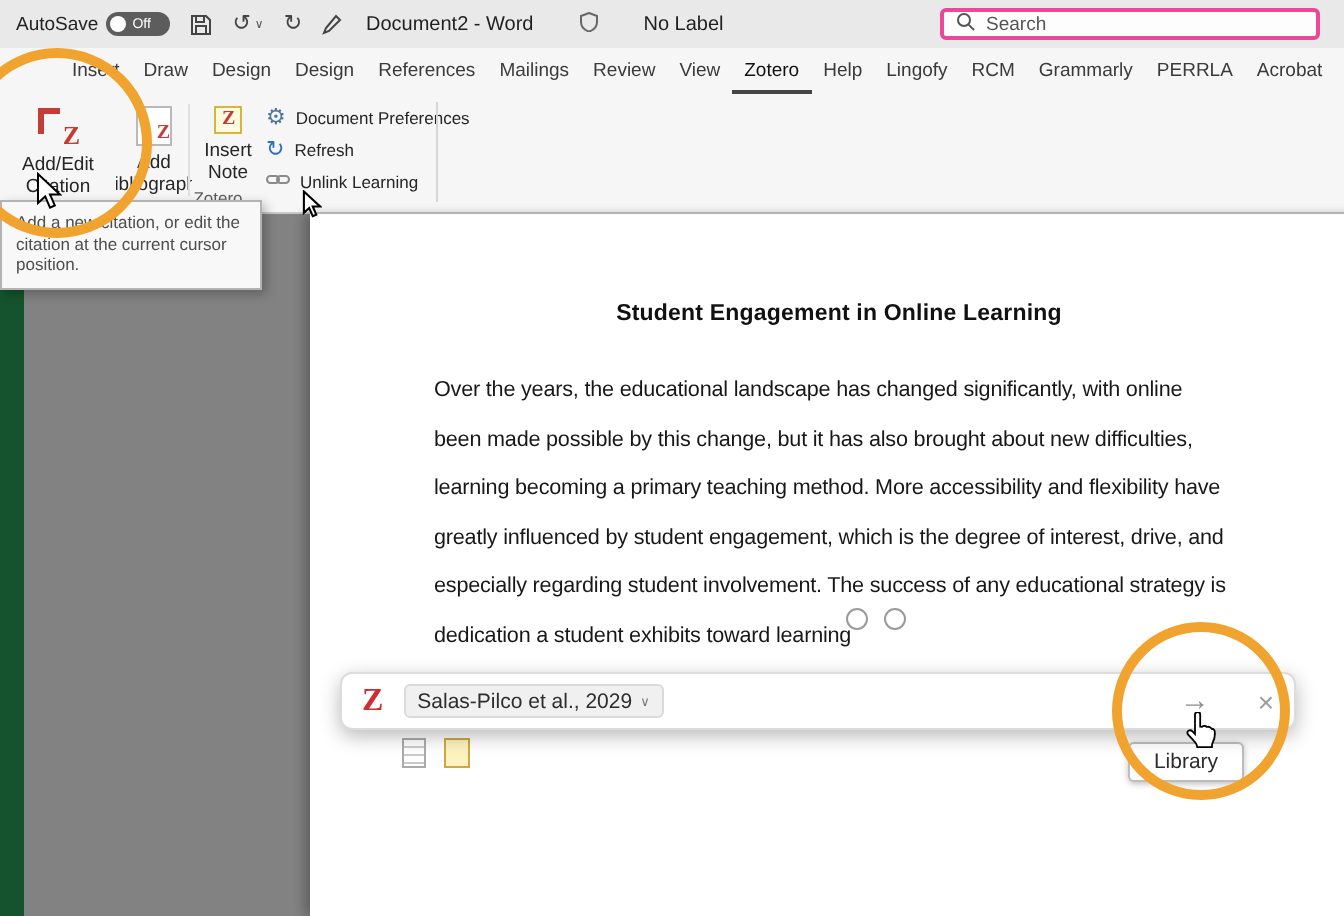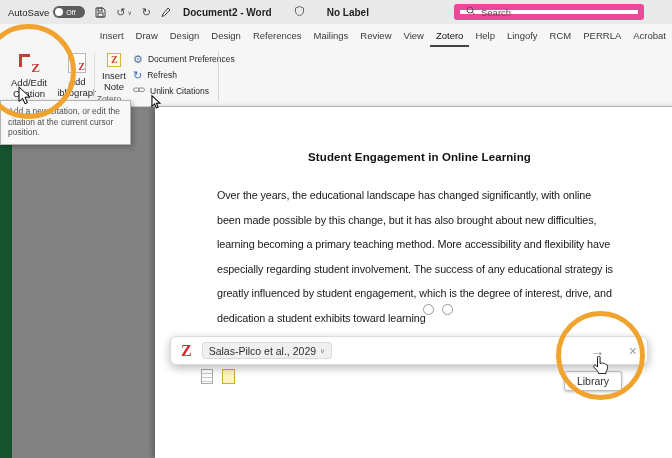--- a/index.html
+++ b/index.html
@@ -13,32 +13,32 @@
   .autosave { display:flex; align-items:center; gap:4px; margin-left:8px; }
   .as-label { font-size:9.5px; color:#222; }
   .as-pill { width:32px; height:12px; background:#5d5d5d; border-radius:6px;
              display:flex; align-items:center; gap:3px; padding:0 2px; }
   .as-dot { width:8px; height:8px; background:#fff; border-radius:50%; }
   .as-state { color:#fff; font-size:7px; }
   .tb-icon { margin-left:10px; display:inline-flex; align-items:center; color:#444;
              font-size:11px; line-height:1; }
   .tb-caret { font-size:6px; color:#555; margin-left:2px; }
   .doc-title { position:absolute; left:183px; top:0; height:24px; display:flex;
-               align-items:center; gap:23px; font-size:10px; color:#1f1f1f; white-space:nowrap;font-weight:bold; }
-  .search-box { position:absolute; right:28px; top:4px; width:190px; height:16px;
-                background:#fdfdfd; border:6px solid #ec4899; border-radius:3px;
+               align-items:center; gap:23px; font-size:10px; color:#1f1f1f; white-space:nowrap; }
+  .search-box { position:absolute; right:12px; top:4px; width:190px; height:16px;
+                background:#fdfdfd; border:2px solid #ec4899; border-radius:3px;
                 display:flex; align-items:center; gap:5px; padding:0 6px; }
   .search-input { border:none; outline:none; background:transparent; font-size:9.5px;
                   width:100%; font-family:inherit; color:#333; }
   .search-input::placeholder { color:#555; }
 
   
   .tabsrow { position:absolute; top:24px; left:0; width:672px; height:23px;
-             background:#f6f6f6; display:flex; align-items:center; padding-left:94px;
-             overflow:hidden;justify-content:flex-end; }
+             background:#f6f6f6; display:flex; align-items:center; padding-left:30px;
+             overflow:hidden; }
   .tab { font-size:9.5px; color:#3a3a3a; padding:0 6px; height:23px; line-height:23px;
          white-space:nowrap; }
   .tab.active { color:#111; box-shadow:inset 0 -2px 0 #454545; }
 
   
   .ribbon { position:absolute; top:47px; left:0; width:672px; height:60px;
             background:#f6f6f6; border-bottom:1px solid #c9c9c9; }
   .big-btn { position:absolute; top:2px; height:55px; display:flex; flex-direction:column;
              align-items:center; text-align:center; font-size:9.5px; color:#262626;
              line-height:11px; overflow:hidden; }
@@ -169,20 +169,21 @@
     <span class="tab">Design</span>
     <span class="tab">Design</span>
     <span class="tab">References</span>
     <span class="tab">Mailings</span>
     <span class="tab">Review</span>
     <span class="tab">View</span>
     <span class="tab active">Zotero</span>
     <span class="tab">Help</span>
     <span class="tab">Lingofy</span>
     <span class="tab">RCM</span>
+    <span class="tab">Grammarly</span>
     <span class="tab">PERRLA</span>
     <span class="tab">Acrobat</span>
 
   </div>
 
   <div class="ribbon">
     <div class="big-btn" id="btn-cite">
       <span class="big-icon cite-icon">
         <span class="br-top"></span>
           <span class="br-side"></span>
@@ -212,40 +213,40 @@
         <span class="refresh-glyph">↻</span>
         <span>Refresh</span>
       </div>
       <div class="stack-row">
         <span>
           <svg width="12" height="10" viewBox="0 0 12 10">
               <rect x="0.5" y="3" width="6" height="3.5" rx="1.7" fill="none" stroke="#8a8a8a"></rect>
               <rect x="5.5" y="3" width="6" height="3.5" rx="1.7" fill="none" stroke="#8a8a8a"></rect>
             </svg>
         </span>
-        <span>Unlink Citations</span>
+        <span>Unlink Learning</span>
       </div>
     </div>
     <div class="group-label">Zotero</div>
     <div class="group-div"></div>
   </div>
 
   <div class="tooltip">
     <div>Add a new citation, or edit the citation at the current cursor position.</div>
   </div>
 
   <div class="workspace">
     <div class="page">
       <div class="doc-heading">Student Engagement in Online Learning</div>
       <div class="doc-para">
         <div class="doc-line">Over the years, the educational landscape has changed significantly, with online</div>
         <div class="doc-line">been made possible by this change, but it has also brought about new difficulties,</div>
         <div class="doc-line">learning becoming a primary teaching method. More accessibility and flexibility have</div>
+        <div class="doc-line">greatly influenced by student engagement, which is the degree of interest, drive, and</div>
         <div class="doc-line">especially regarding student involvement. The success of any educational strategy is</div>
-        <div class="doc-line">greatly influenced by student engagement, which is the degree of interest, drive, and</div>
         <div class="doc-line">dedication a student exhibits toward learning</div>
       </div>
       <span class="dot dot1"></span>
       <span class="dot dot2"></span>
     </div>
   </div>
 
   <div class="cite-bar">
     <span class="z-logo">Z</span>
     <span class="cite-pill">

